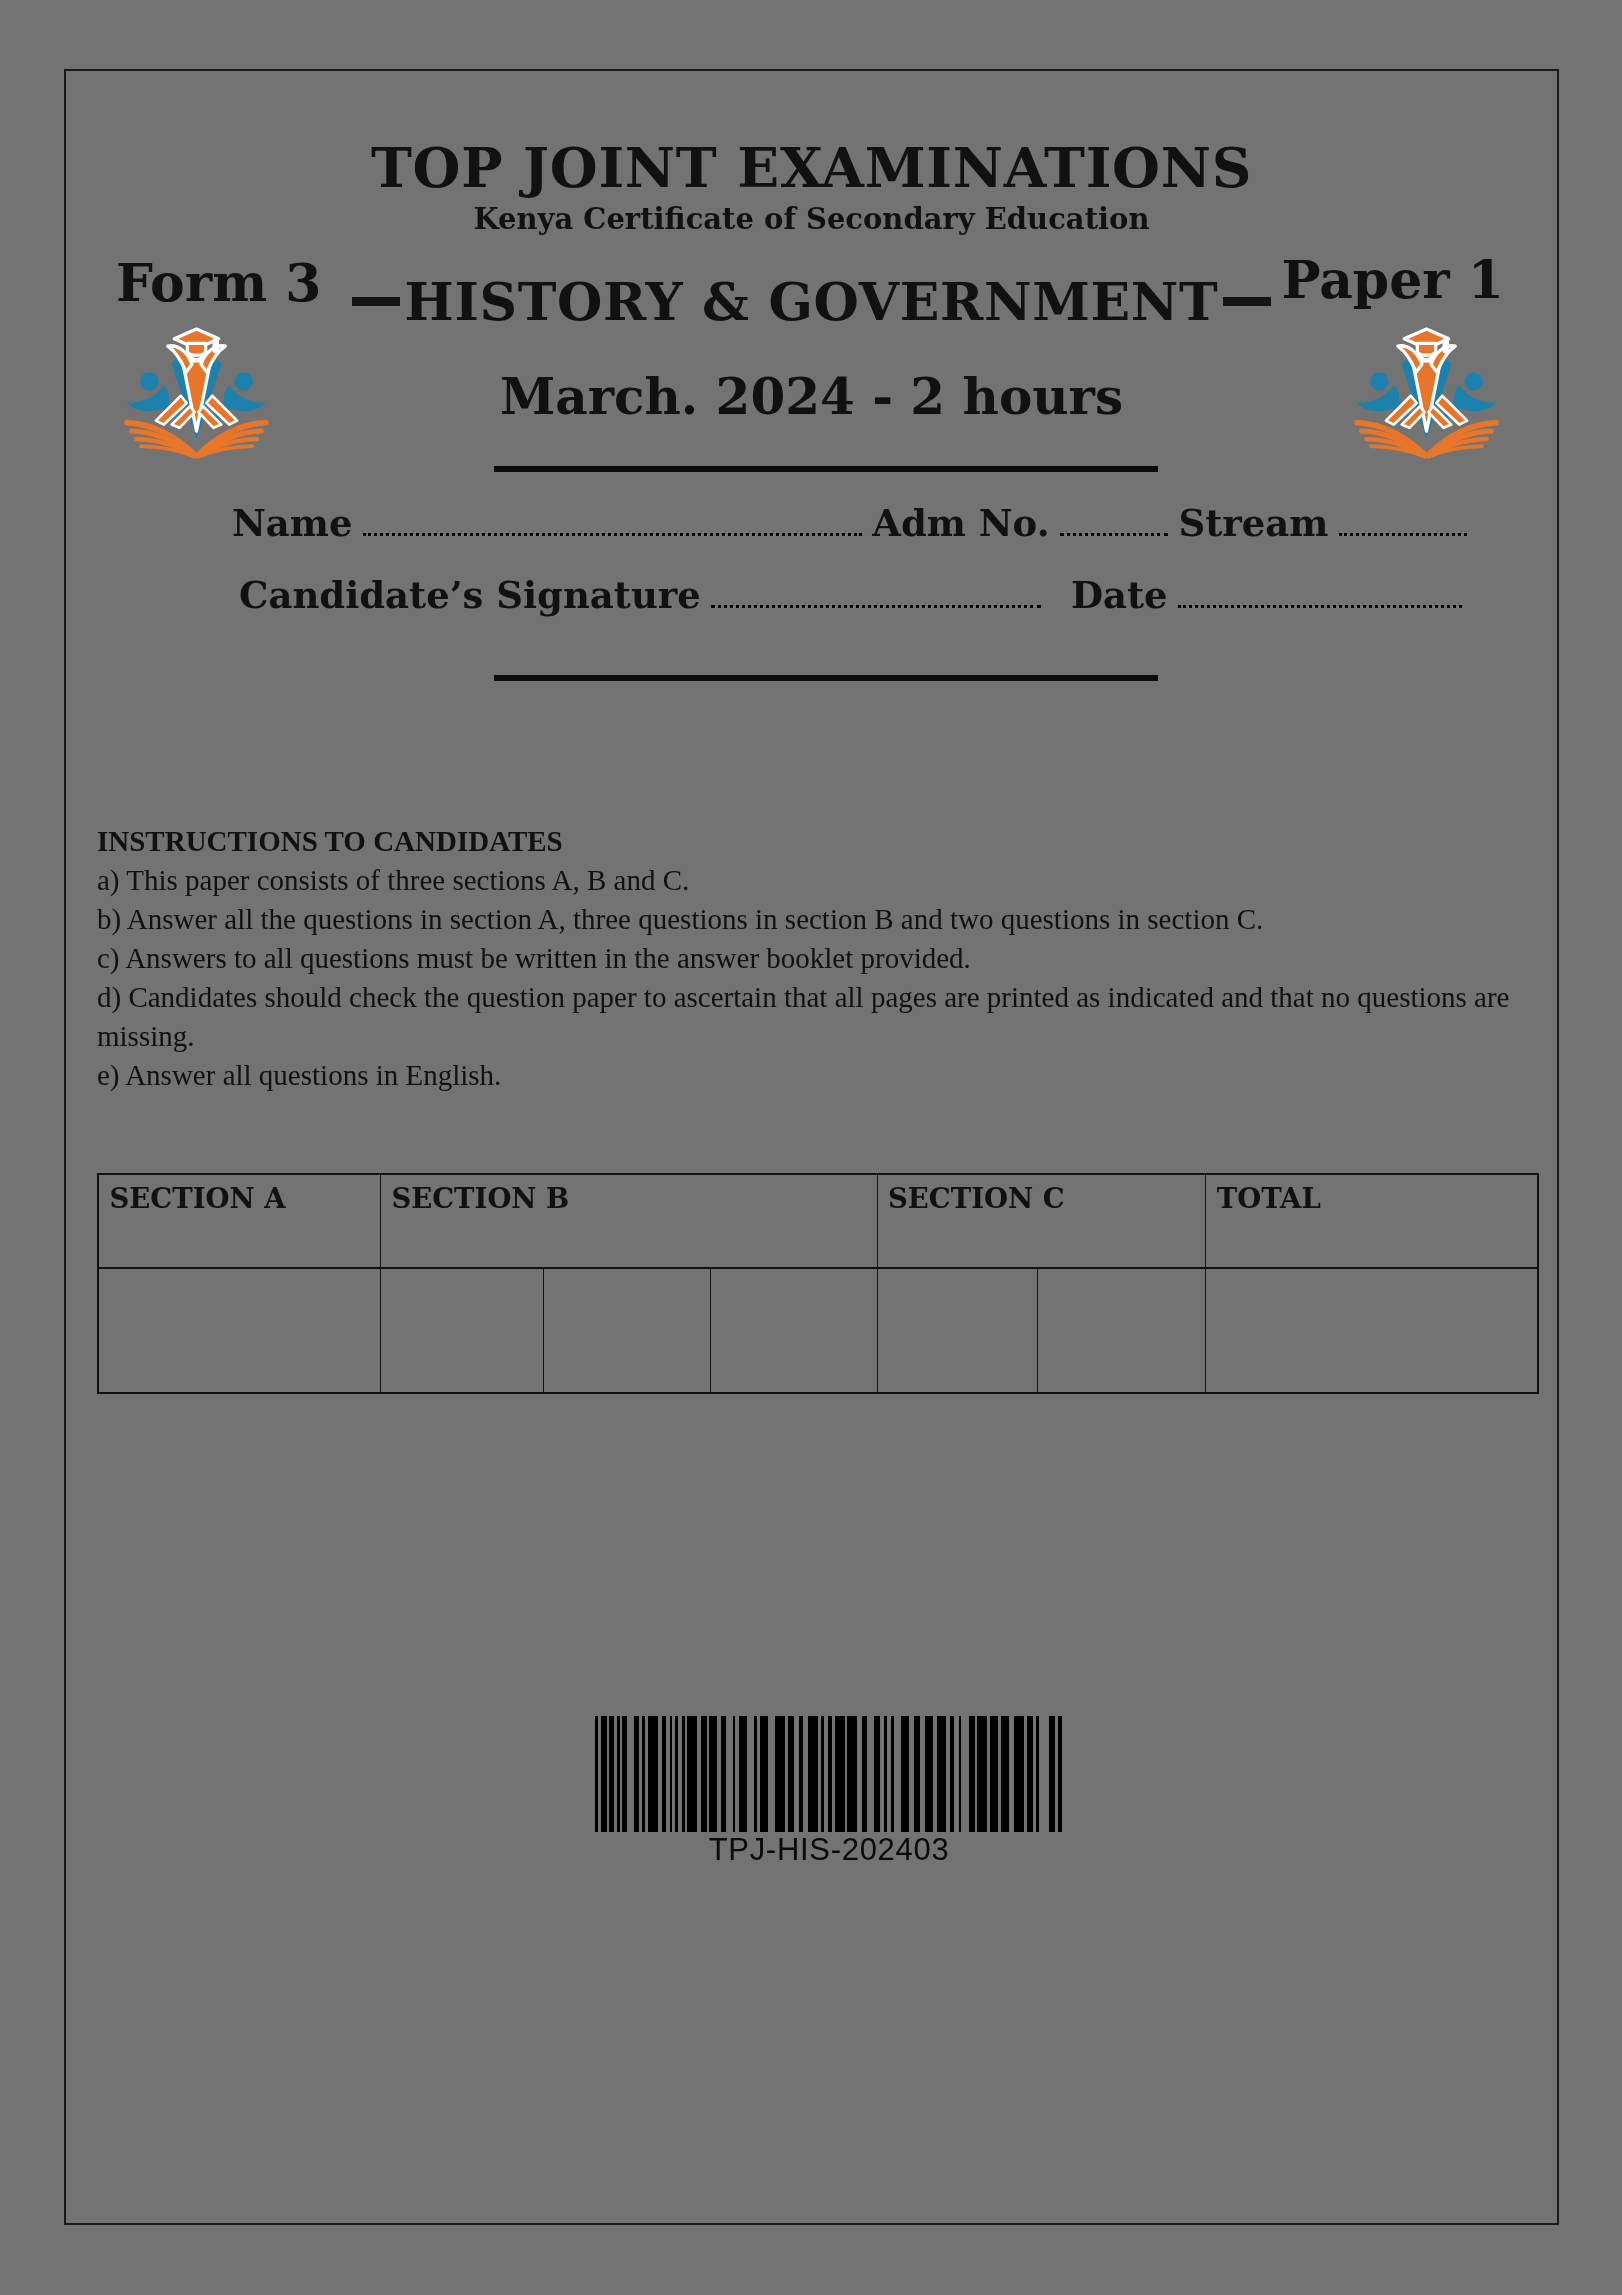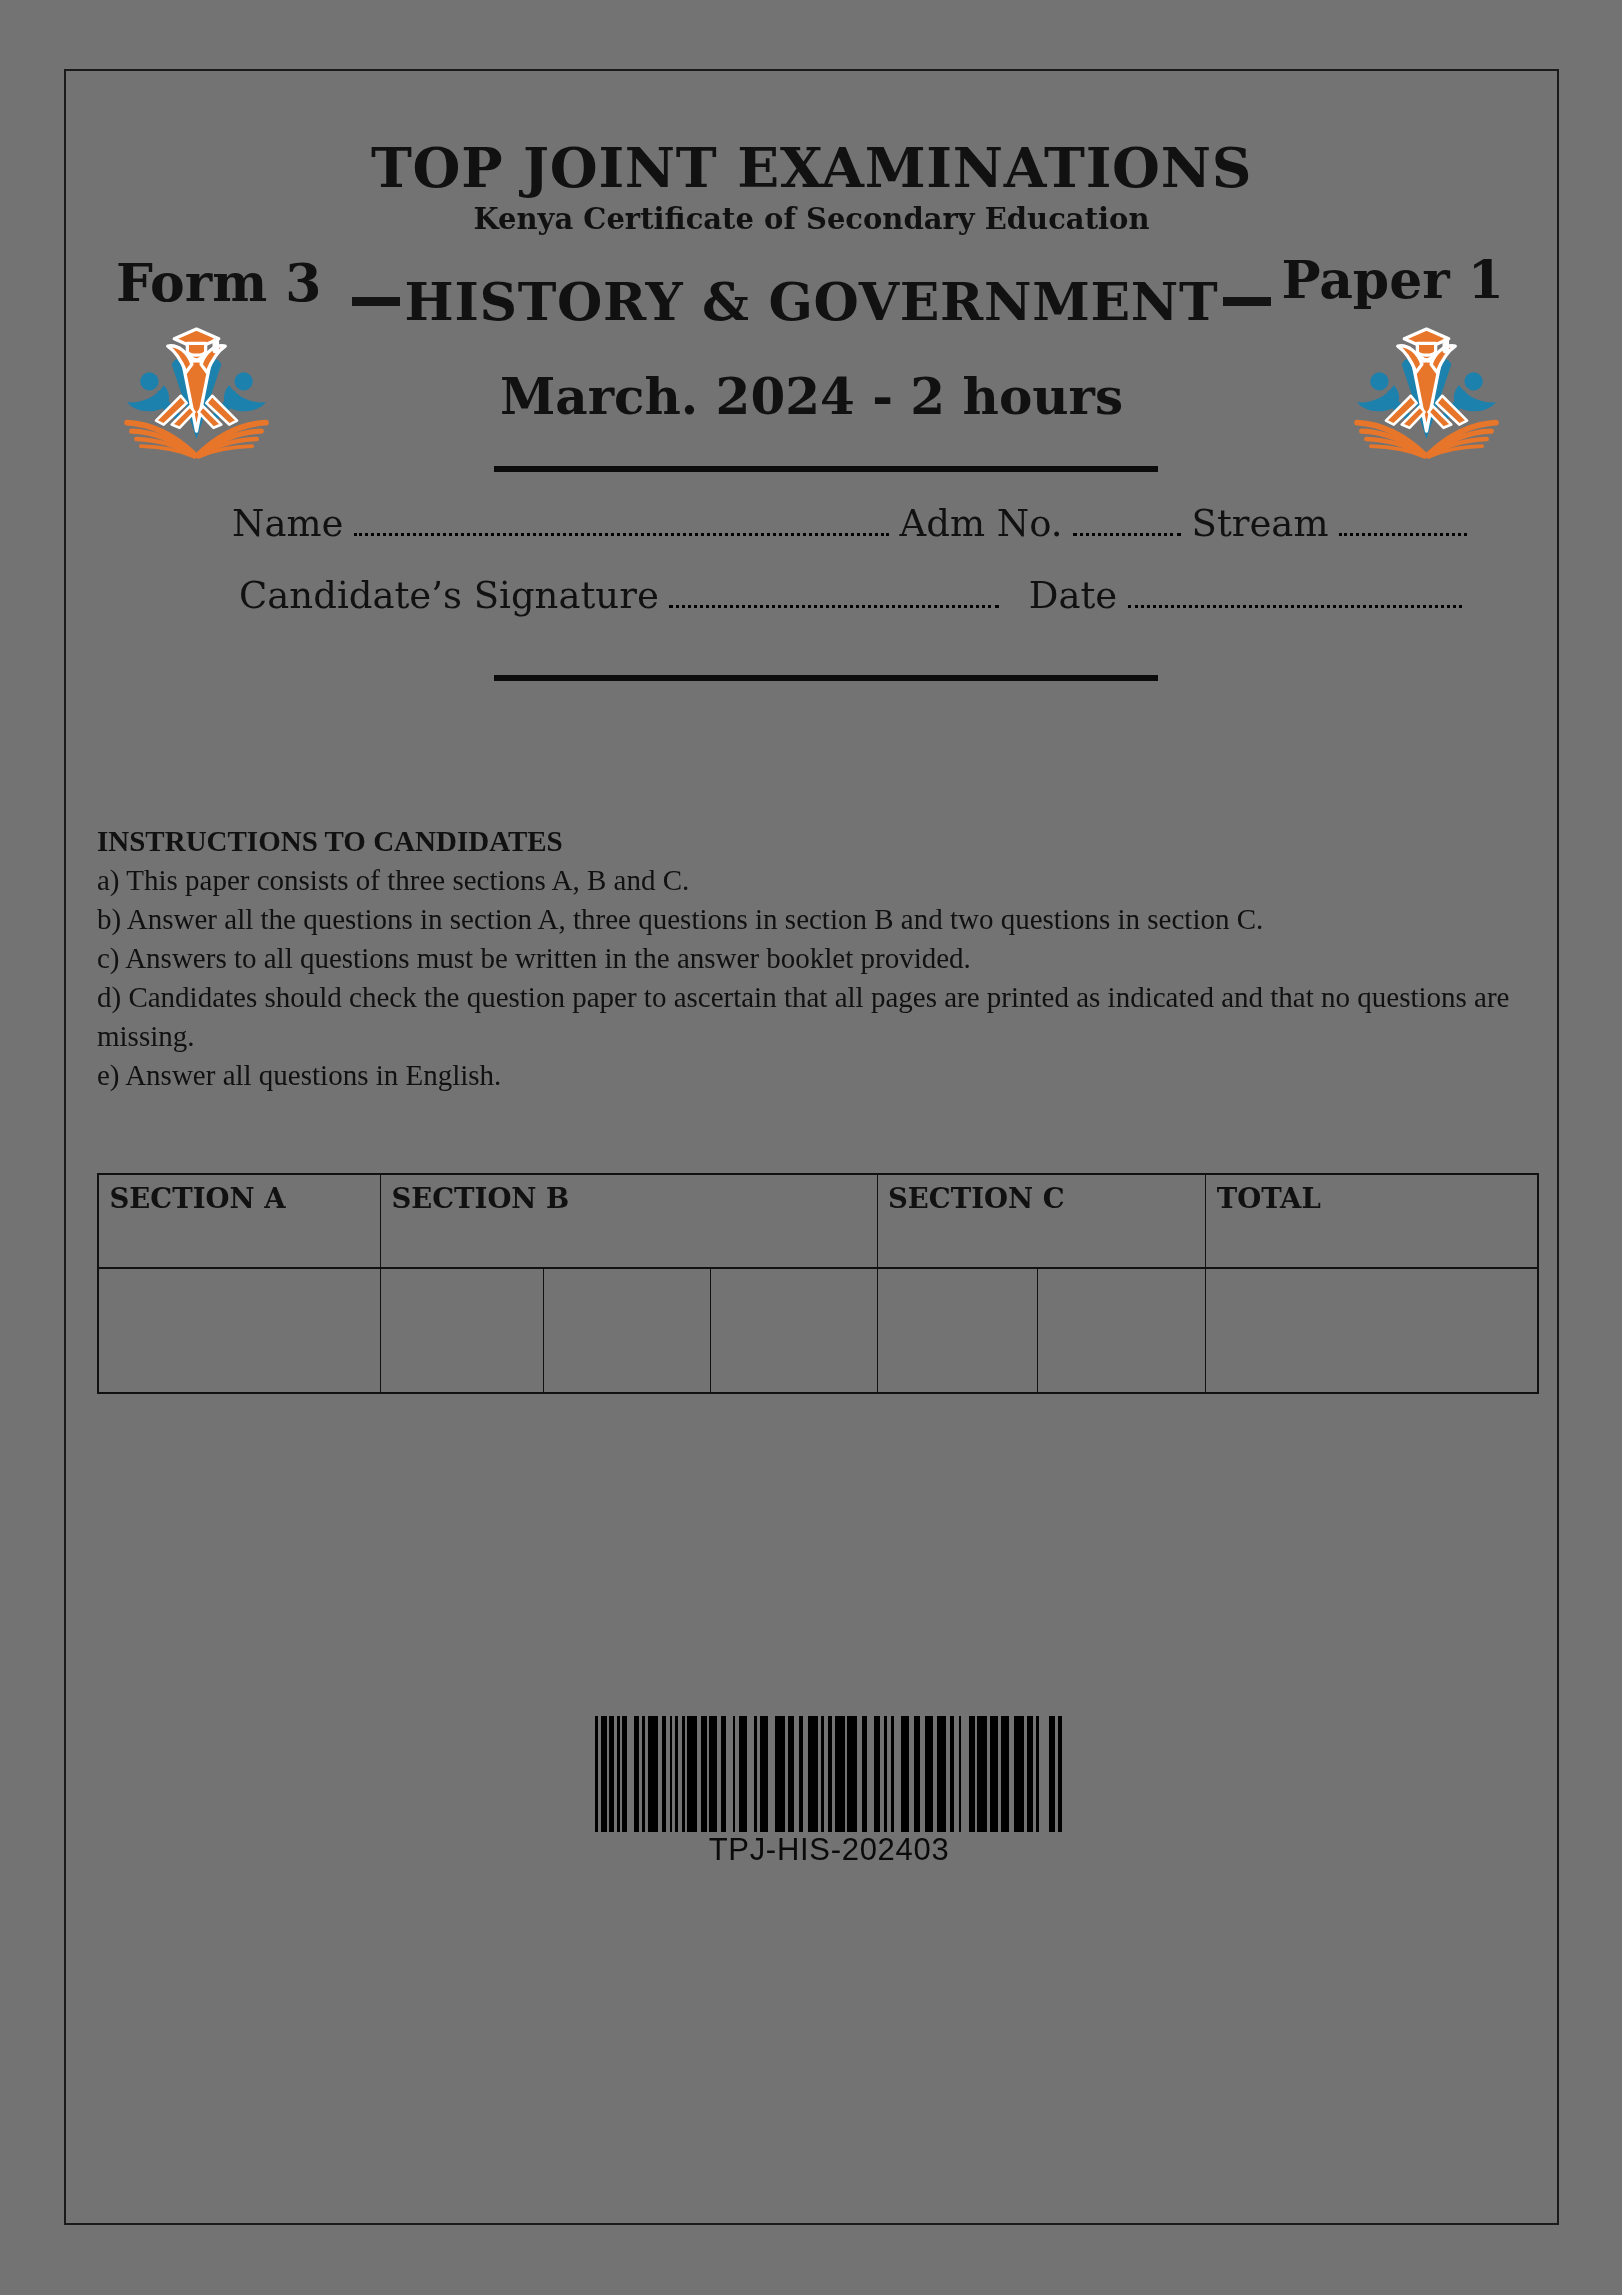--- a/index.html
+++ b/index.html
@@ -26,21 +26,21 @@
   .logo-left{left:118px;}
   .logo-right{left:1348px;}
   .logo svg{width:100%;height:100%;display:block;}
 
   .rule{position:absolute;left:494px;width:664px;height:5.9px;background:#0c0c0c;}
   .rule-top{top:466px;}
   .rule-bottom{top:675px;}
 
   
   .fieldrow{position:absolute;display:flex;align-items:flex-end;height:56px;
-       font-size:37px;font-weight:400;line-height:1;white-space:nowrap;}
+       font-size:37px;font-weight:700;line-height:1;white-space:nowrap;}
   .row-name{left:232px;top:486px;width:1235px;}
   .row-sig{left:239px;top:558px;width:1233px;}
   .dots{border-bottom:3.9px dotted #000;height:9.2px;margin:0 10.5px 6.5px 10.5px;}
   .grow{flex:1 1 auto;}
   .w-adm{flex:0 0 108px;}
   .w-stream{flex:0 0 128px;margin-right:0;}
   .w-sig{flex:0 0 330px;}
   .ml-date{margin-left:19px;}
 
   

